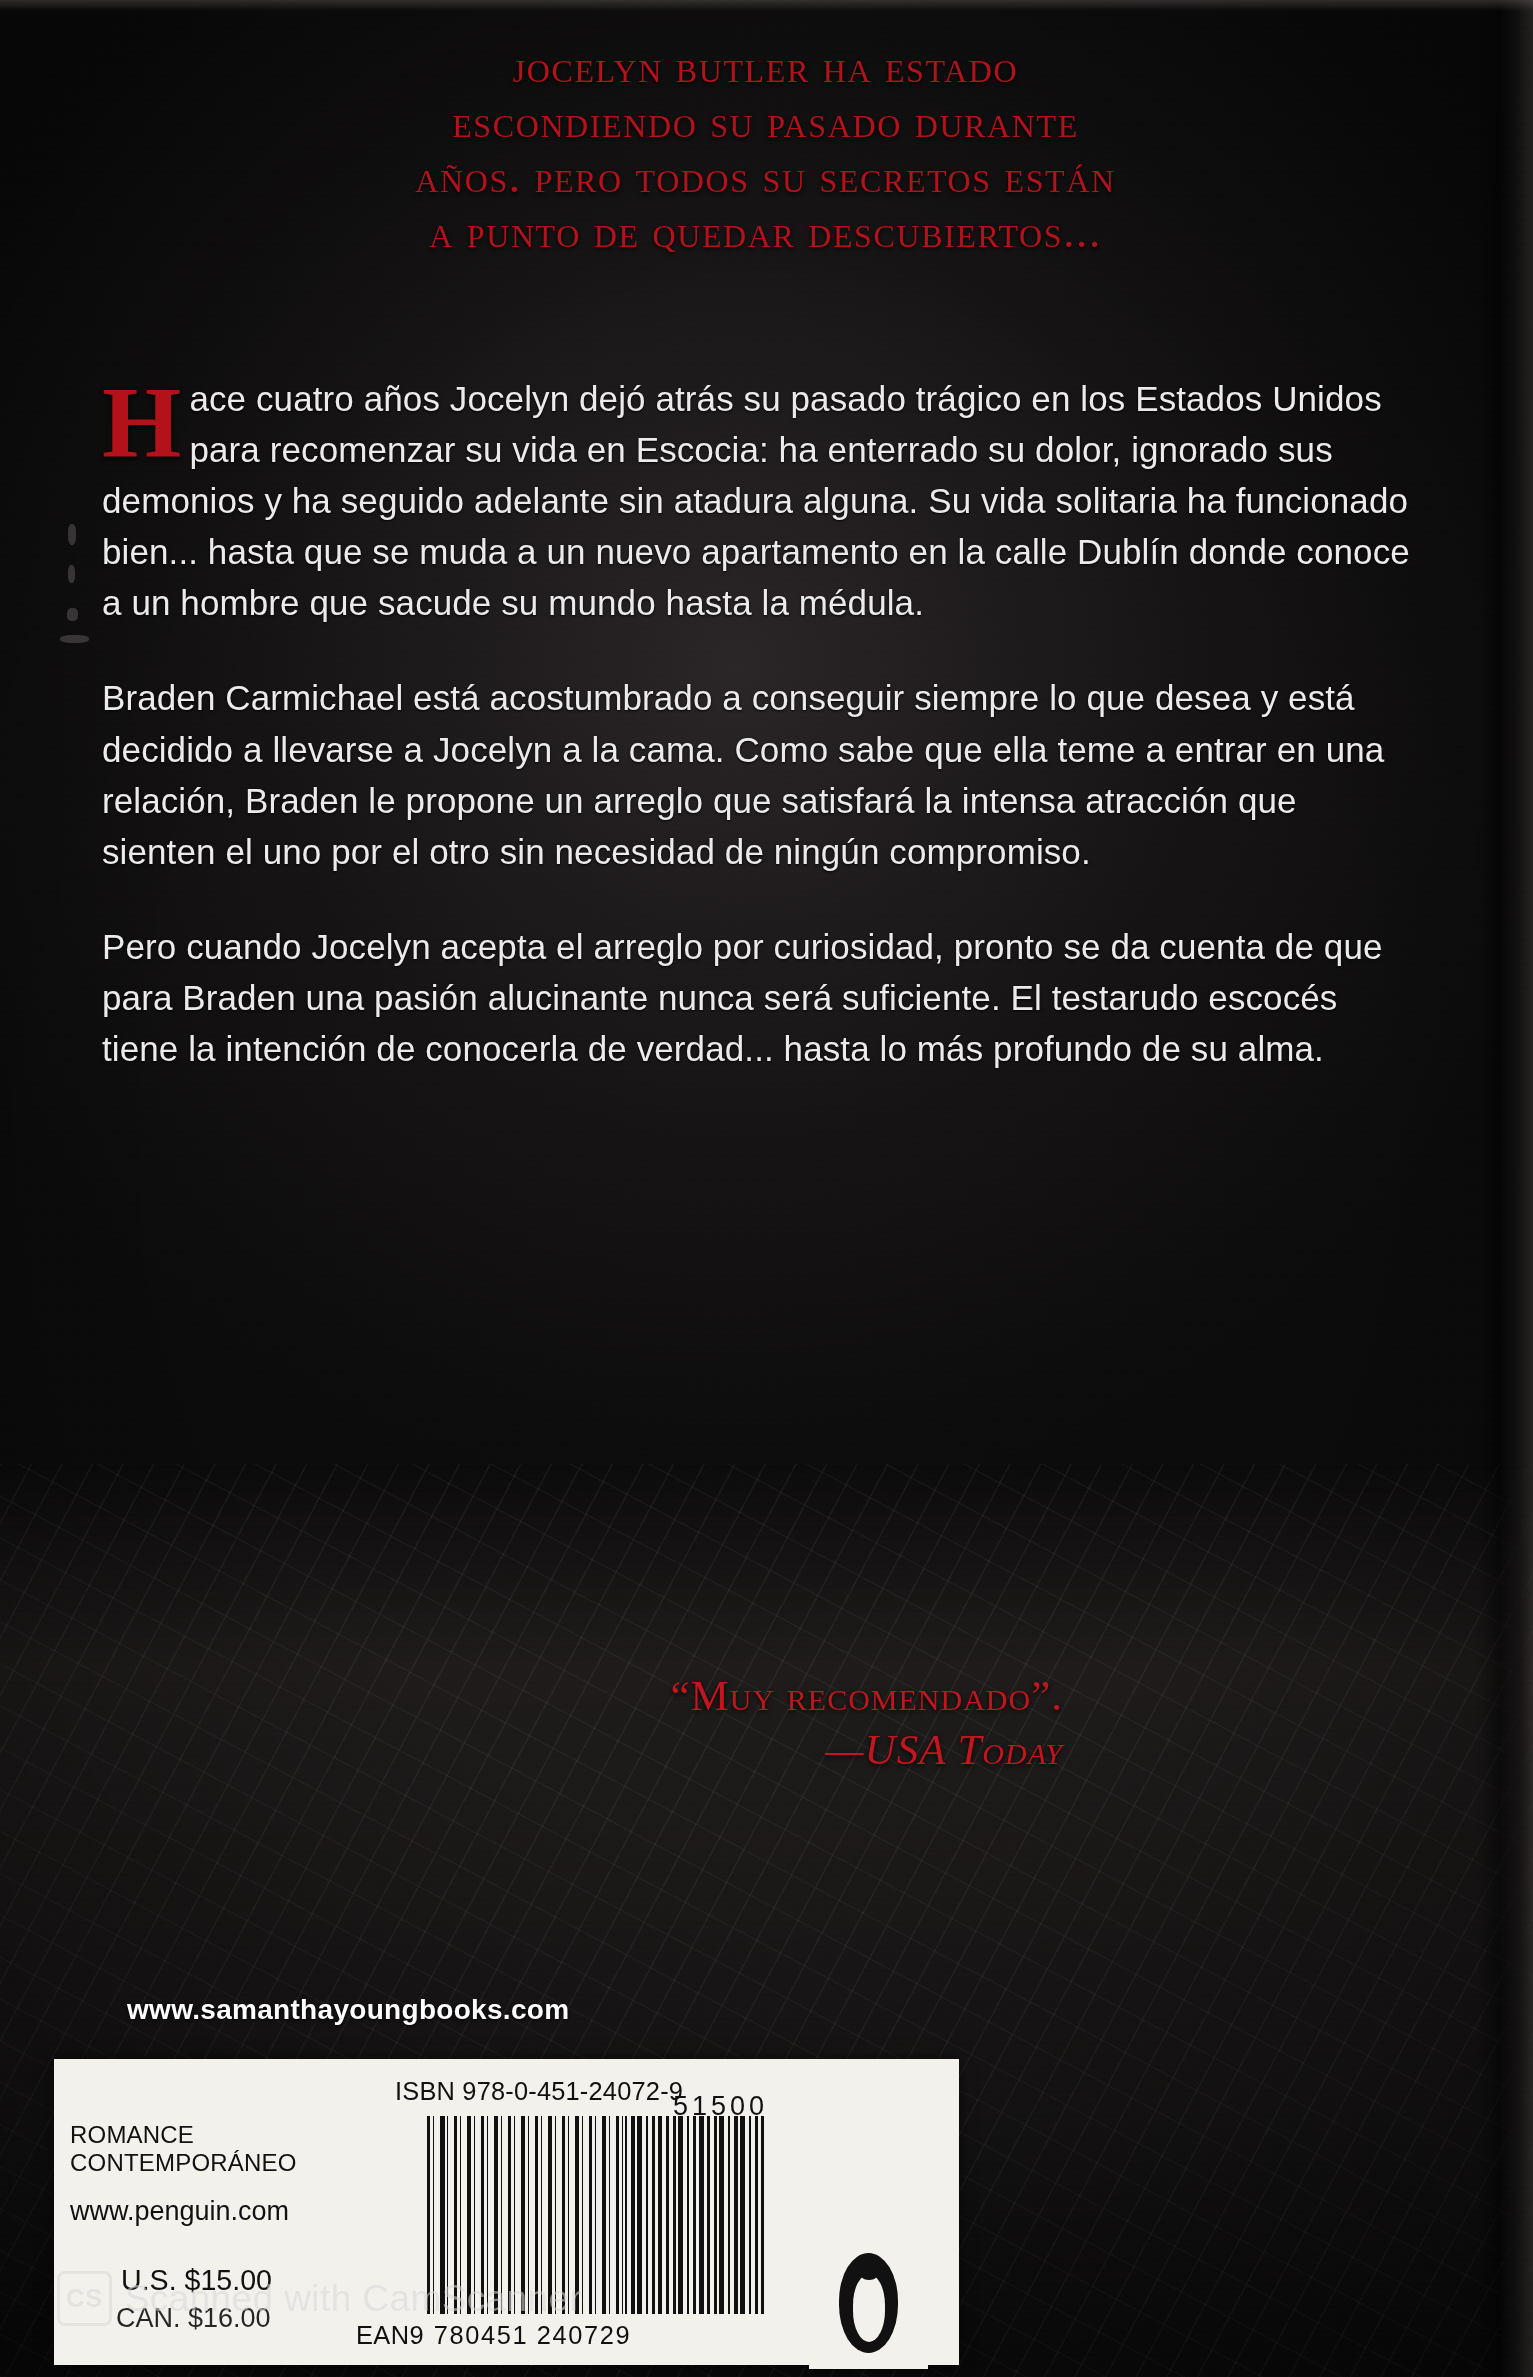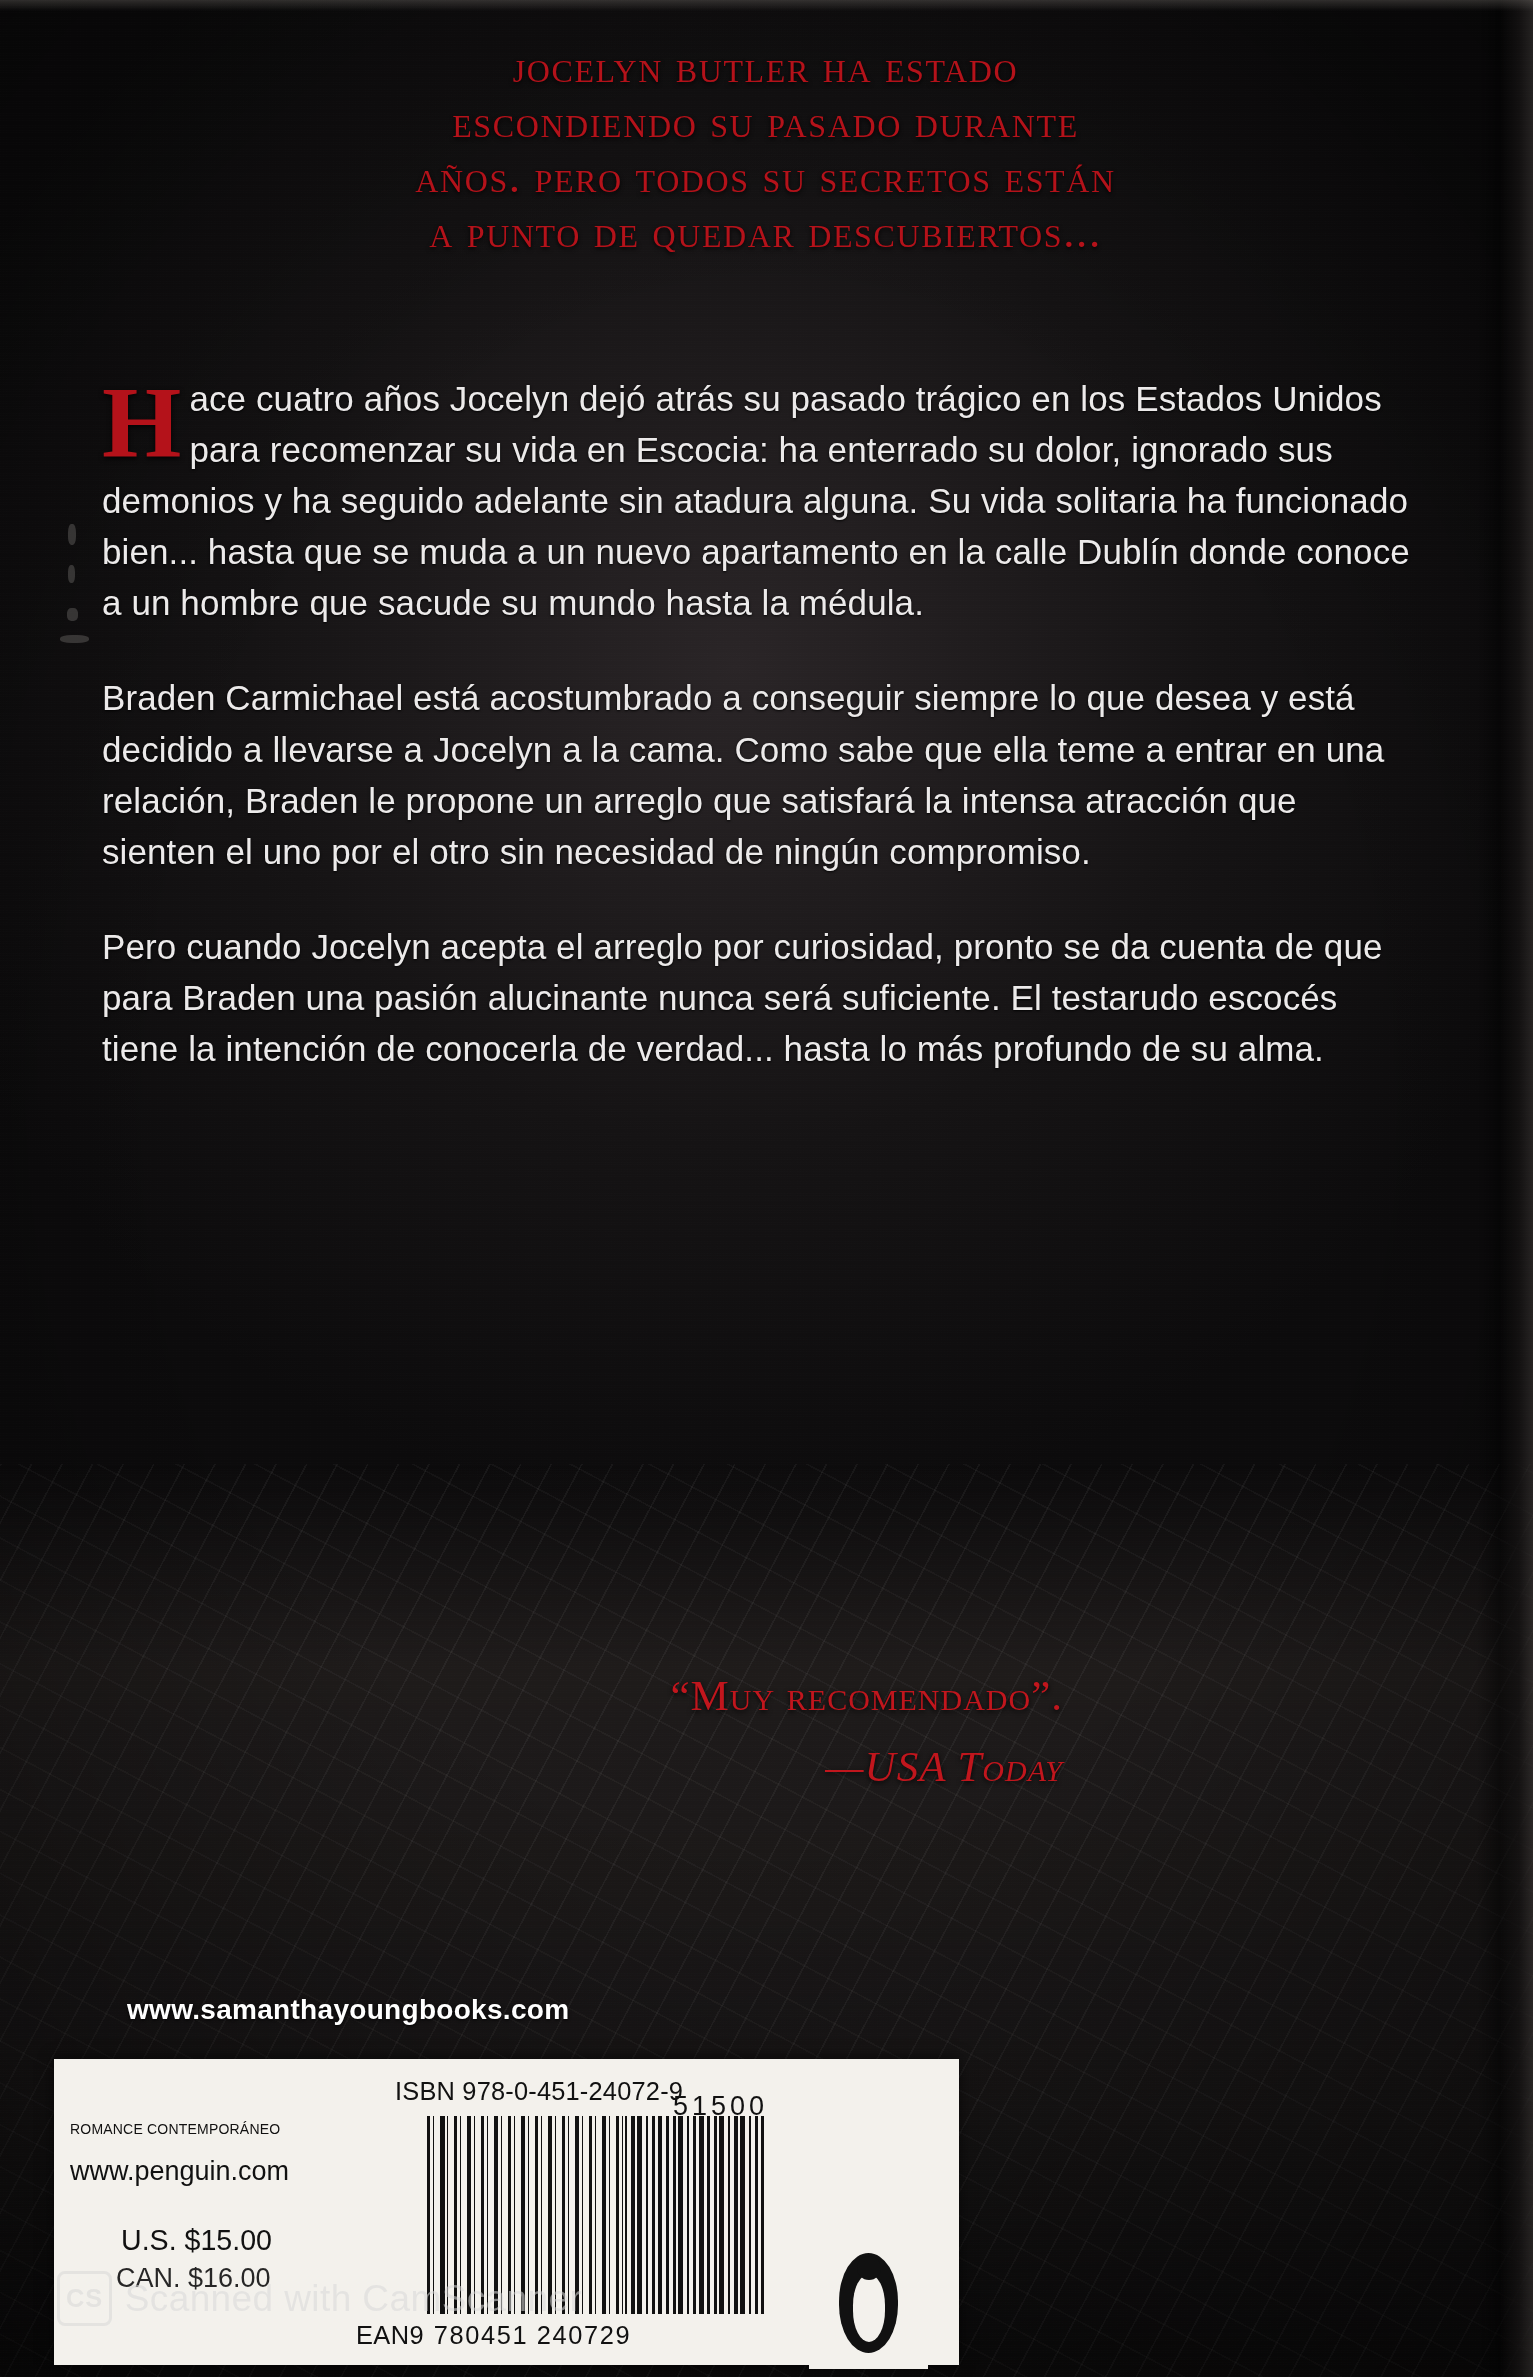--- a/index.html
+++ b/index.html
@@ -132,21 +132,21 @@
     width: 857px;
     text-align: right;
     color: #c1161d;
     font-family: "Liberation Serif", serif;
     font-size: 43px;
     line-height: 1.22;
     letter-spacing: 1px;
     font-variant: small-caps;
     text-shadow: 0 1.6px 4.8px rgba(0,0,0,0.85);
   }
-  .quote .q2 { font-style: italic; display: block; margin-top: 19px; }
+  .quote .q2 { font-style: italic; display: block; margin-top: 2px; }
 
   
   .website {
     position: absolute;
     top: 1994px;
     left: 127px;
     width: 841px;
     text-align: left;
     color: #ffffff;
     font-weight: bold;
@@ -173,21 +173,21 @@
     font-size: 25.4px;
     letter-spacing: 0.2px;
   }
   .price-col {
     position: absolute;
     left: 16px;
     top: 62px;
     width: 317px;
   }
   .price-col .cat {
-    font-size: 14px;
+    font-size: 24px;
     letter-spacing: 0.2px;
     margin-bottom: 19px;
   }
   .price-col .pub {
     font-size: 27px;
     margin-bottom: 37px;
   }
   .price-col .usd {
     font-size: 28.6px;
     font-weight: normal;

